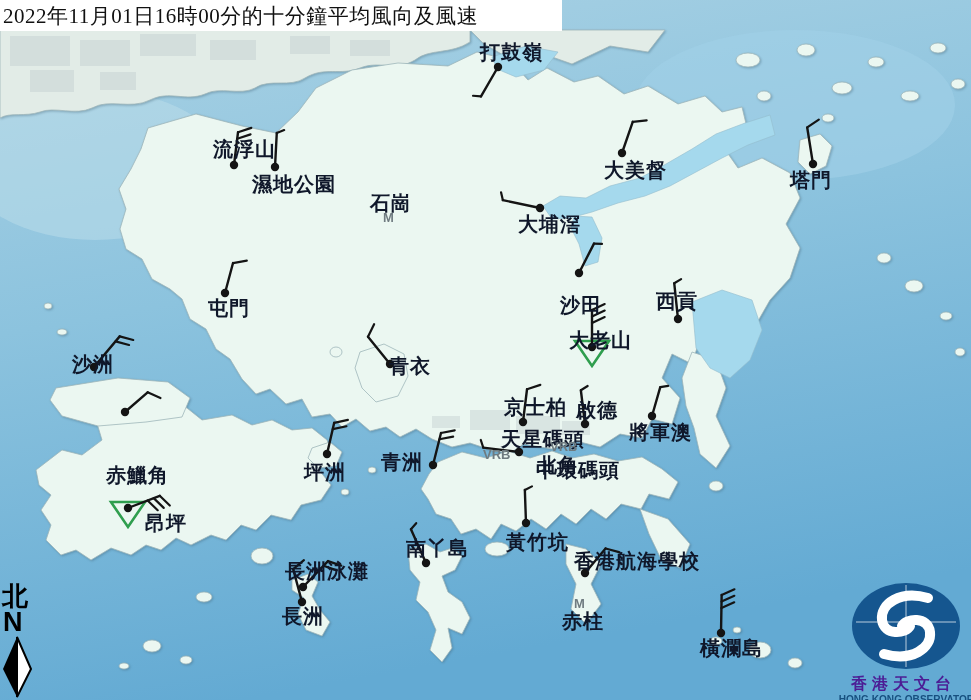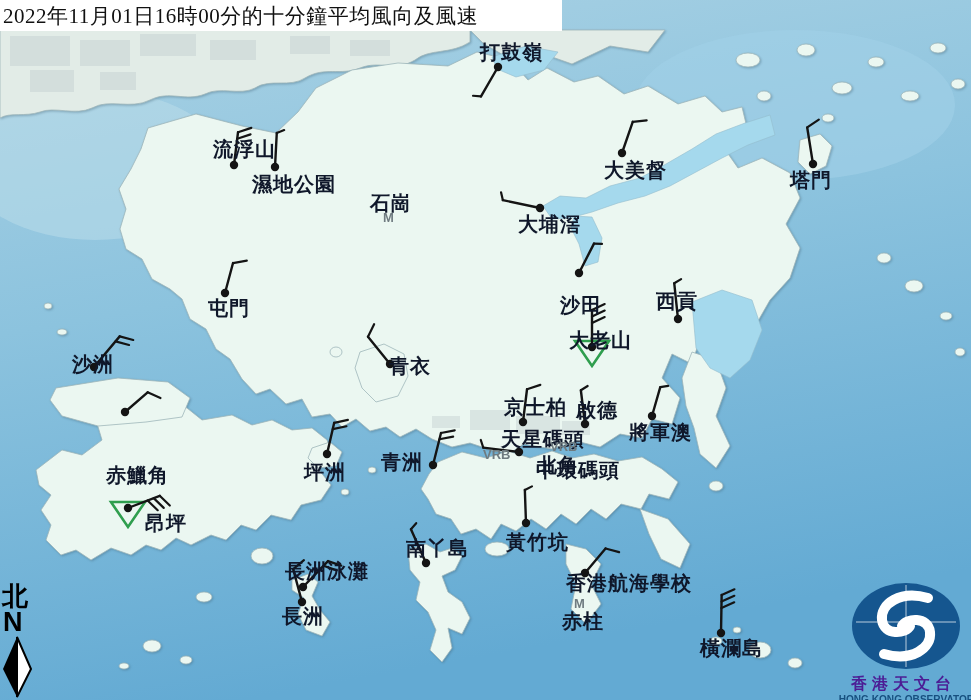--- a/index.html
+++ b/index.html
@@ -307,21 +307,21 @@
       <div class="st-label" style="left: 501px; top: 429px;">天星碼頭</div>
       <div class="st-label" style="left: 496px; top: 460px; margin-left: 40px;">中環碼頭</div>
       <div class="st-tag" style="left: 483px; top: 448px;">VRB</div>
       <div class="st-label" style="left: 537px; top: 455px;">北角</div>
       <div class="st-tag" style="left: 550px; top: 440px;">VRB</div>
       <div class="st-label" style="left: 304px; top: 462px;">坪洲</div>
       <div class="st-label" style="left: 381px; top: 452px;">青洲</div>
       <div class="st-label" style="left: 107px; top: 513px; margin-left: 38px;">昂坪</div>
       <div class="st-label" style="left: 406px; top: 538px;">南丫島</div>
       <div class="st-label" style="left: 506px; top: 532px;">黃竹坑</div>
-      <div class="st-label" style="left: 566px; top: 573px;">香港航海學校</div>
+      <div class="st-label" style="left: 566px; top: 551px; padding-left: 8px;">香港航海學校</div>
       <div class="st-label" style="left: 285px; top: 561px;">長洲泳灘</div>
       <div class="st-label" style="left: 282px; top: 606px;">長洲</div>
       <div class="st-label" style="left: 562px; top: 611px;">赤柱</div>
       <div class="st-tag" style="left: 574px; top: 597px;">M</div>
       <div class="st-label" style="left: 700px; top: 638px;">橫瀾島</div>
     </div>
 
   <div class="title-bar">
     <span>2022年11月01日16時00分的十分鐘平均風向及風速</span>
   </div>

